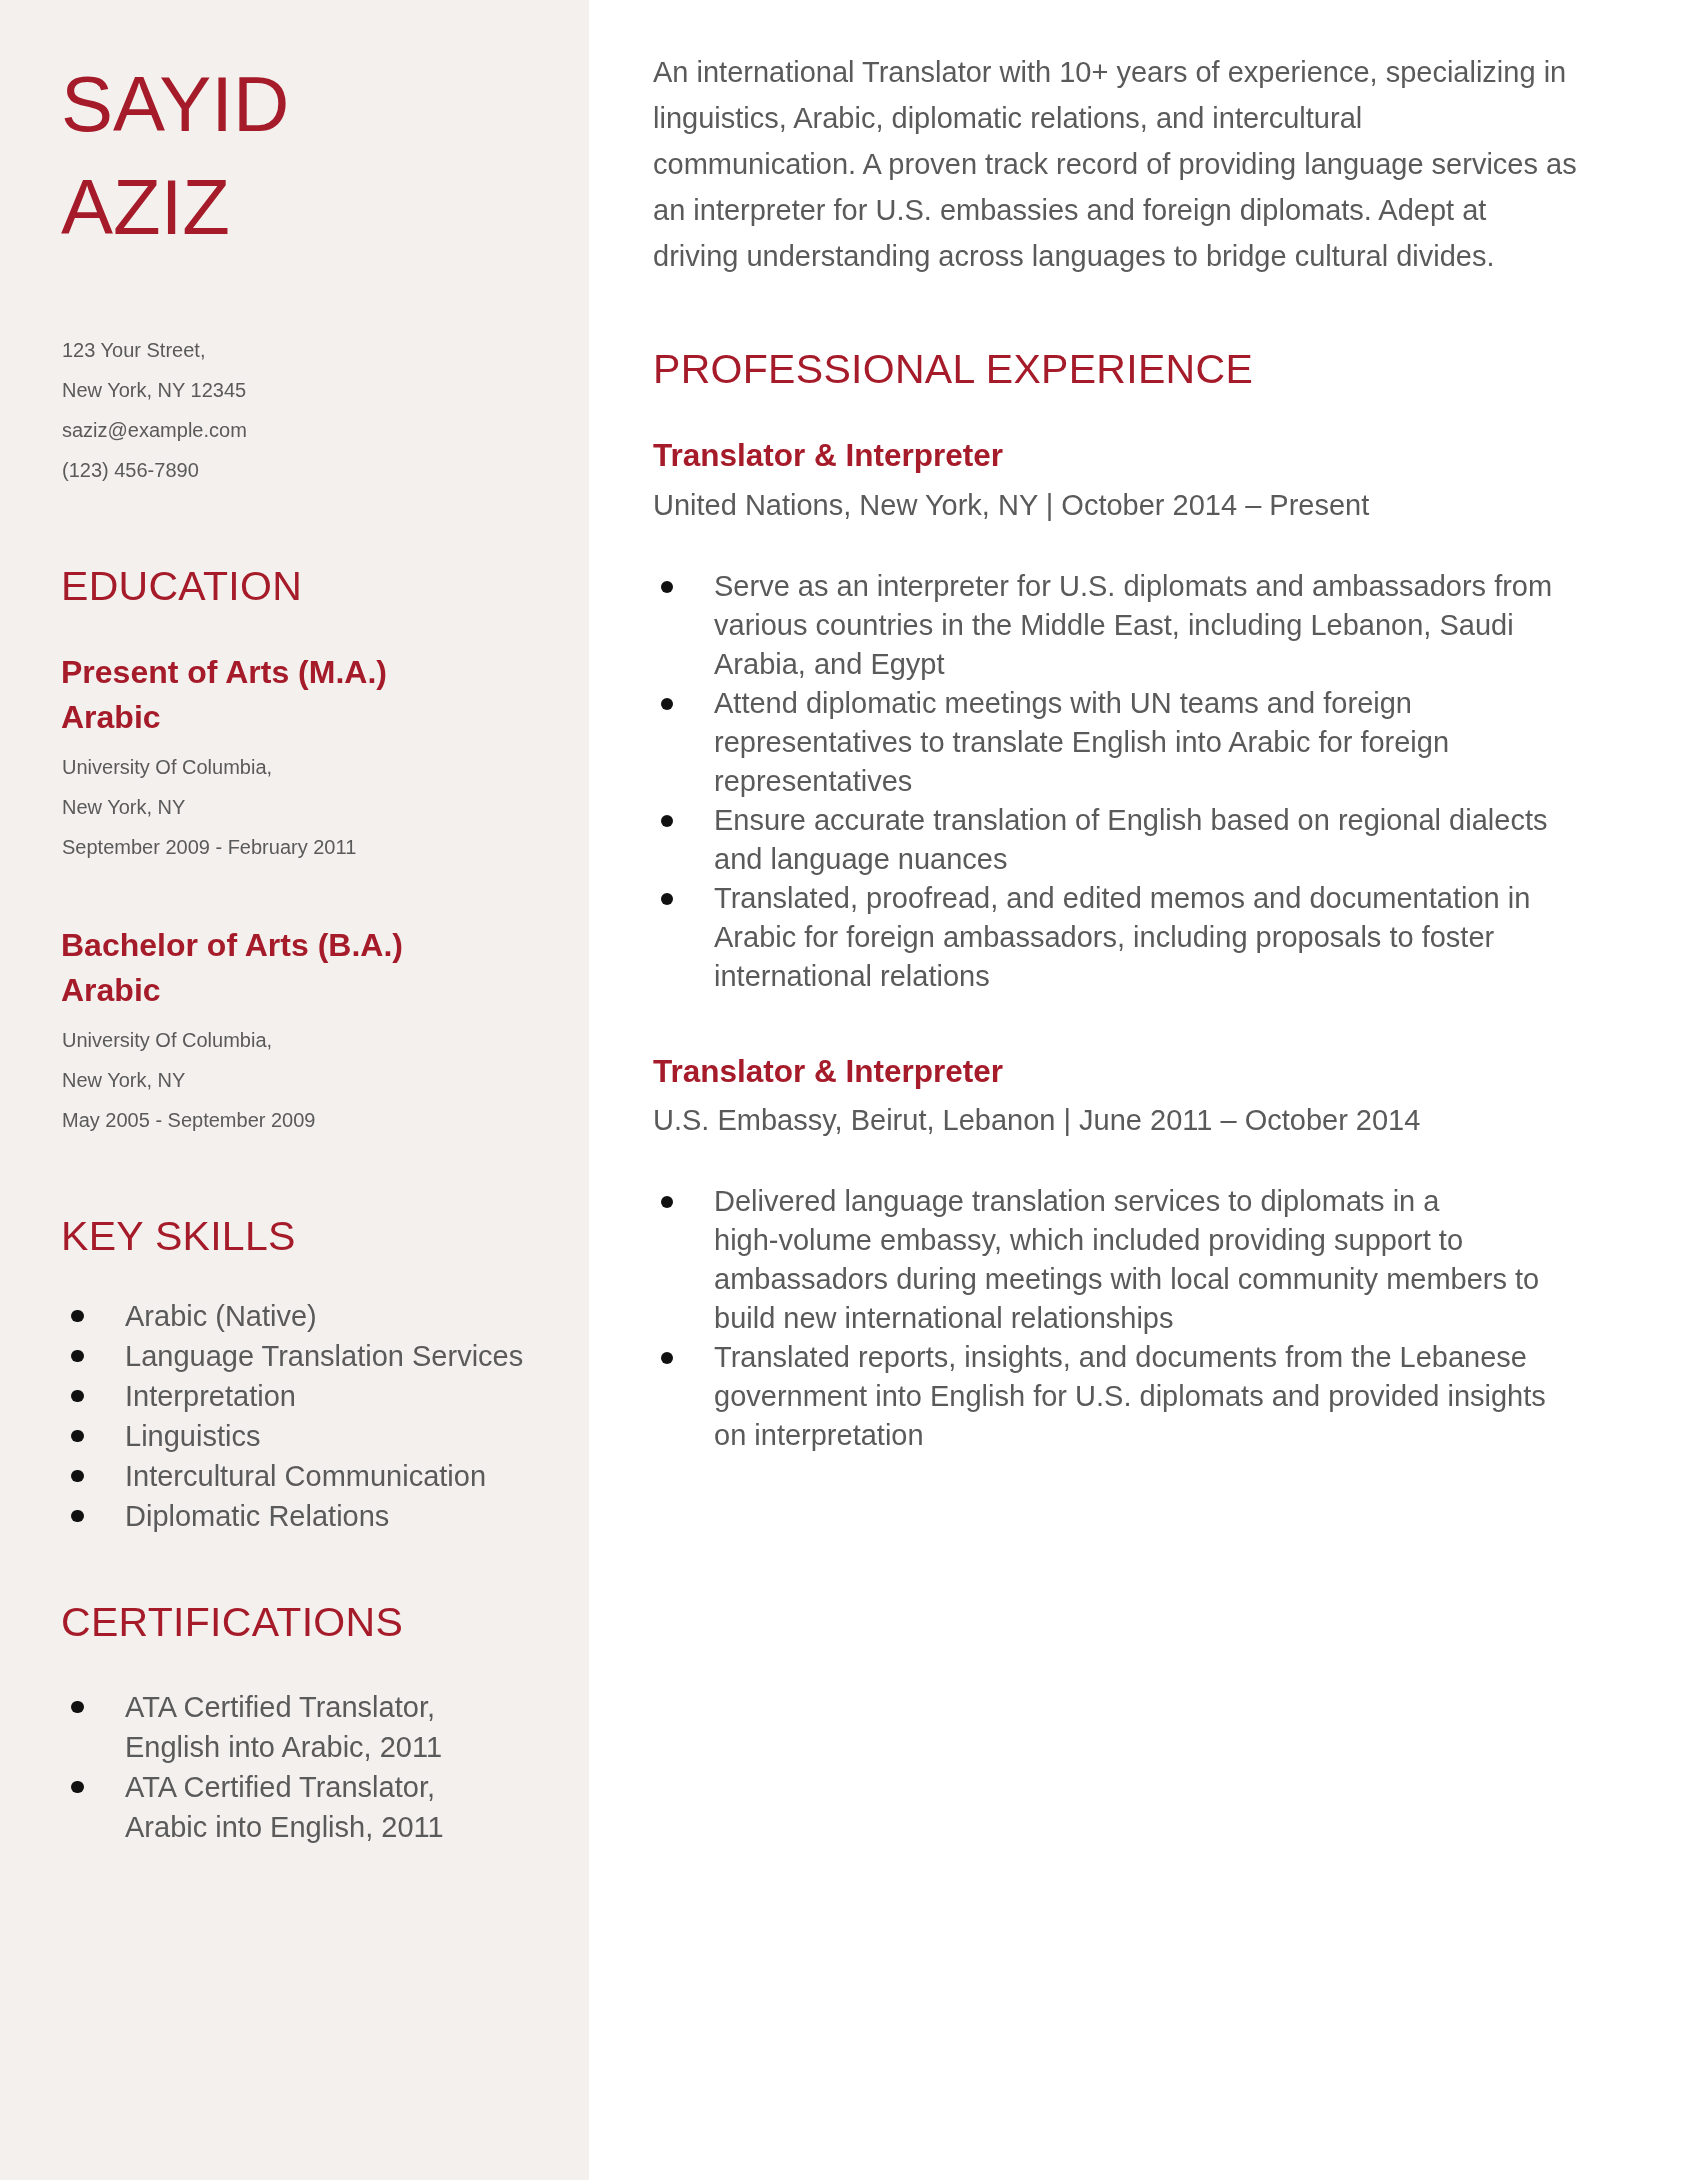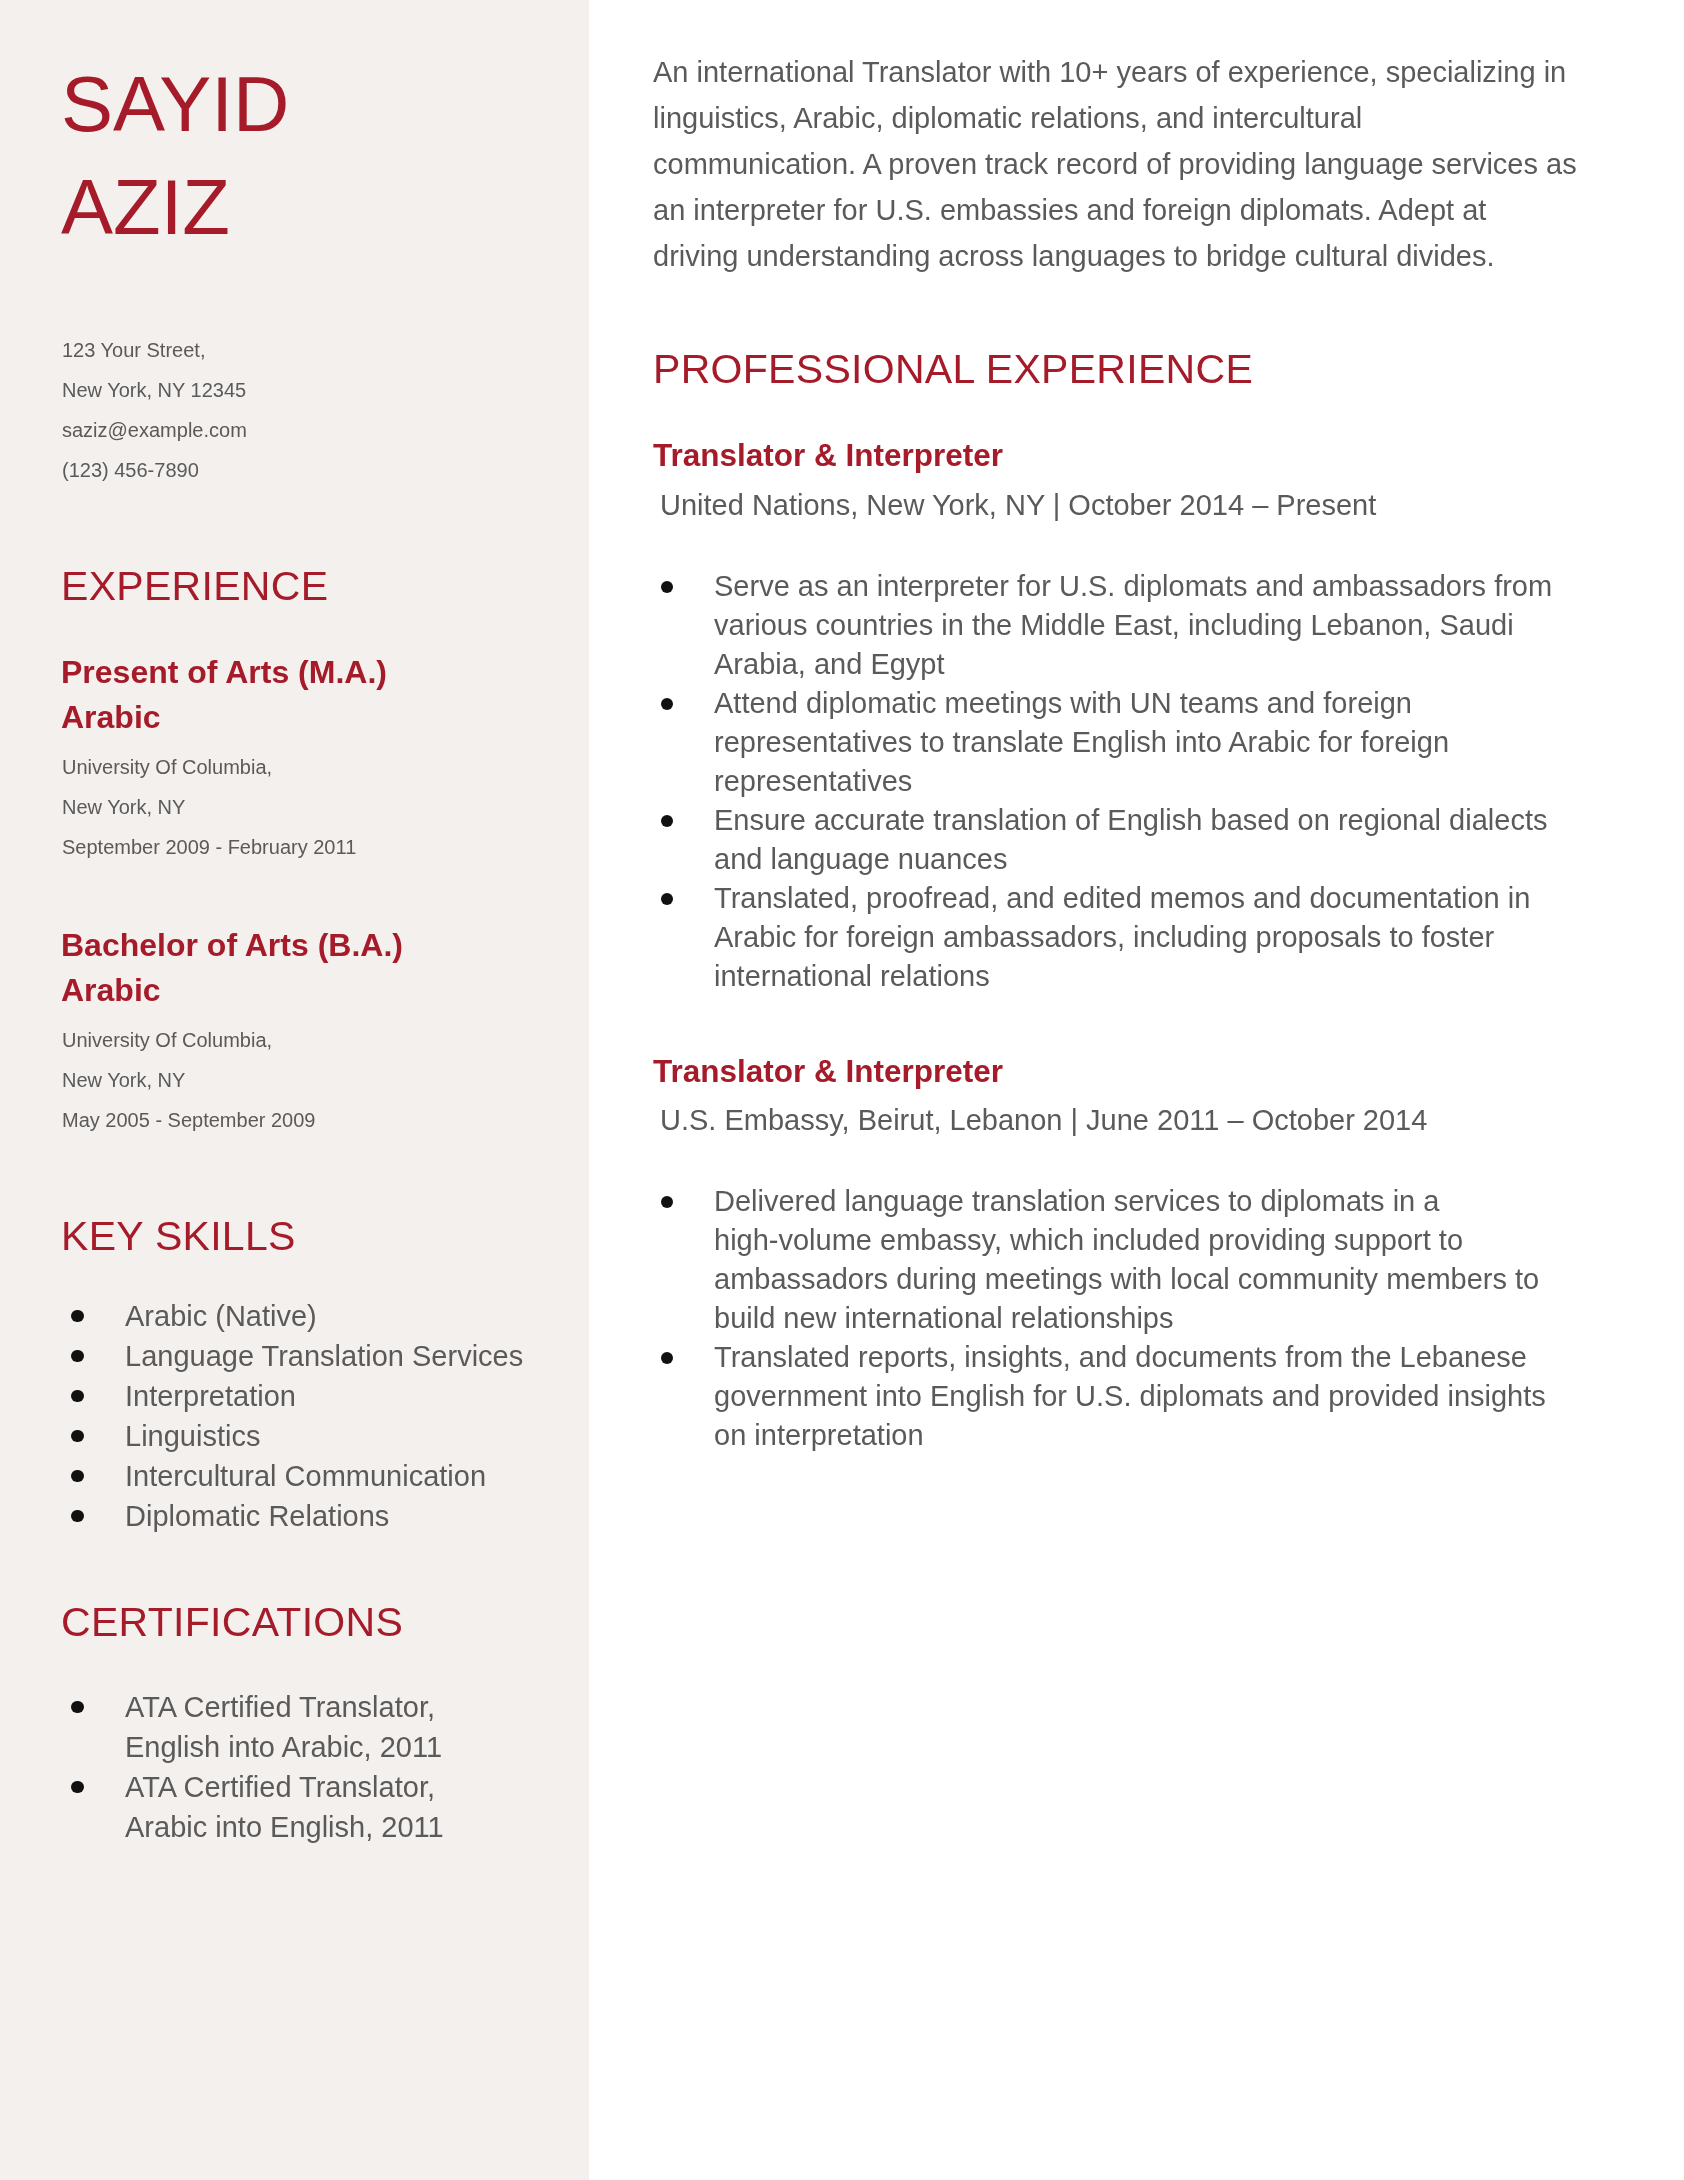--- a/index.html
+++ b/index.html
@@ -39,21 +39,21 @@
   .dot { position: absolute; width: 12.8px; height: 12.8px; border-radius: 50%; background: #111111; }
   .sb-list .dot { left: 10.2px; top: 13.6px; }
 
   
   .summary { left: 653px; top: 49px; width: 997px; font-size: 29px; line-height: 46px; color: #5a5a5a; }
   .summary div { white-space: nowrap; }
 
   .exp-head { left: 653px; top: 345px; }
 
   .job-title { font-size: 31.5px; line-height: 43px; color: #a61b29; font-weight: 700; white-space: nowrap; }
-  .job-meta { font-size: 29px; line-height: 43px; color: #5a5a5a; white-space: nowrap; margin-left: 7px; }
+  .job-meta { font-size: 29px; line-height: 43px; color: #5a5a5a; white-space: nowrap; }
   .job1-title { left: 653px; top: 434px; }
   .job1-meta { left: 653px; top: 484px; }
   .job1-list { left: 653px; top: 567px; }
   .job2-title { left: 653px; top: 1050px; }
   .job2-meta { left: 653px; top: 1099px; }
   .job2-list { left: 653px; top: 1182px; }
 
   .main-list li { padding-left: 61px; font-size: 29px; line-height: 39px; color: #5a5a5a; }
   .main-list li div { white-space: nowrap; }
   .main-list .dot { left: 7.7px; top: 13.6px; }
@@ -68,21 +68,21 @@
   <div>AZIZ</div>
 </div>
 
 <div class="abs sb-text contact">
   <div>123 Your Street,</div>
   <div>New York, NY 12345</div>
   <div>saziz@example.com</div>
   <div>(123) 456-7890</div>
 </div>
 
-<h2 class="abs sec-head sb-head-edu">EXPERIENCE</h2>
+<h2 class="abs sec-head sb-head-edu">EDUCATION</h2>
 
 <div class="abs deg deg1">
   <div>Present of Arts (M.A.)</div>
   <div>Arabic</div>
 </div>
 <div class="abs sb-text school1">
   <div>University Of Columbia,</div>
   <div>New York, NY</div>
   <div>September 2009 - February 2011</div>
 </div>

